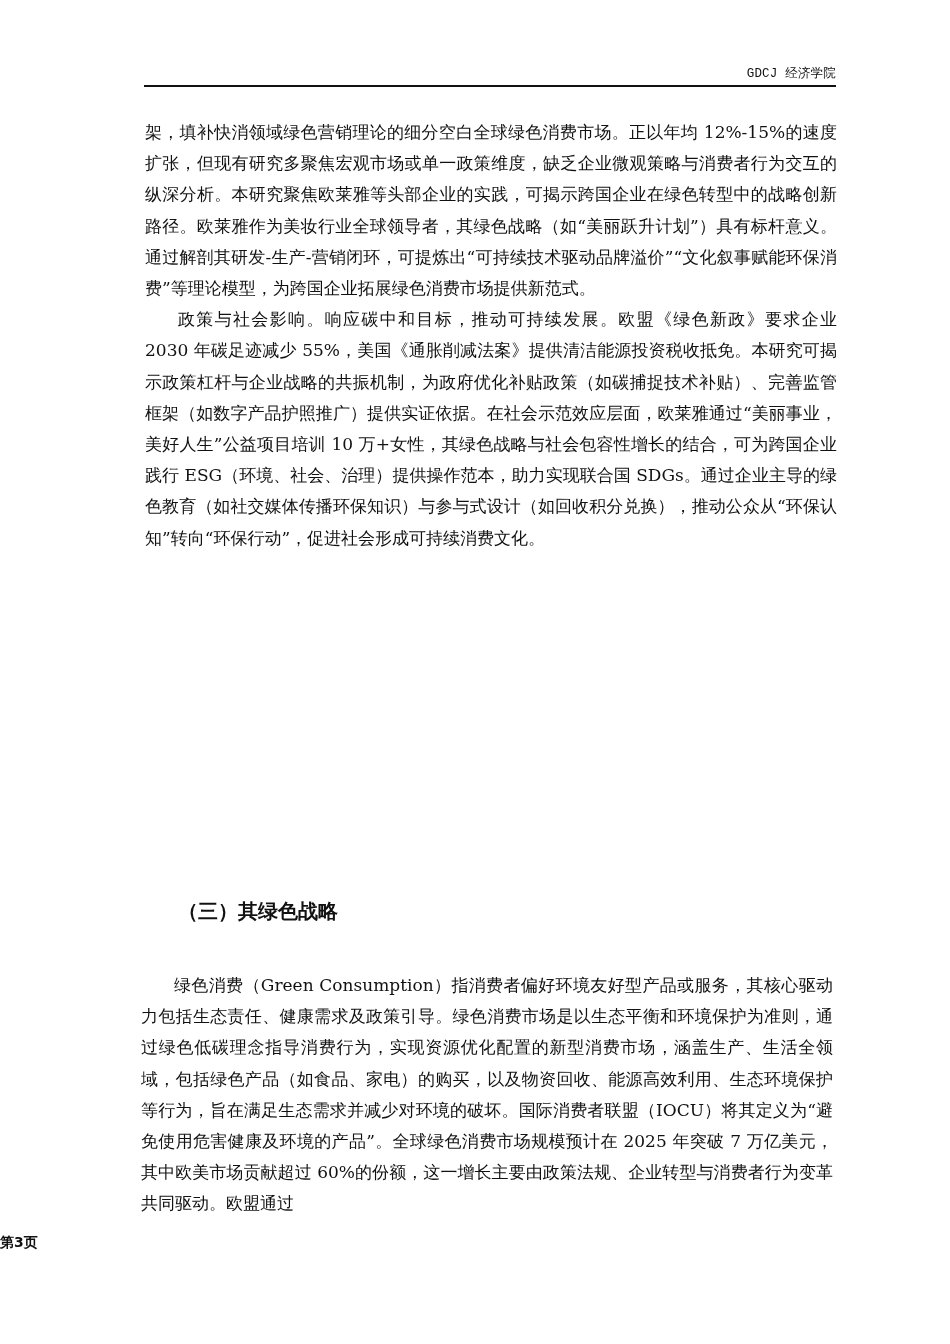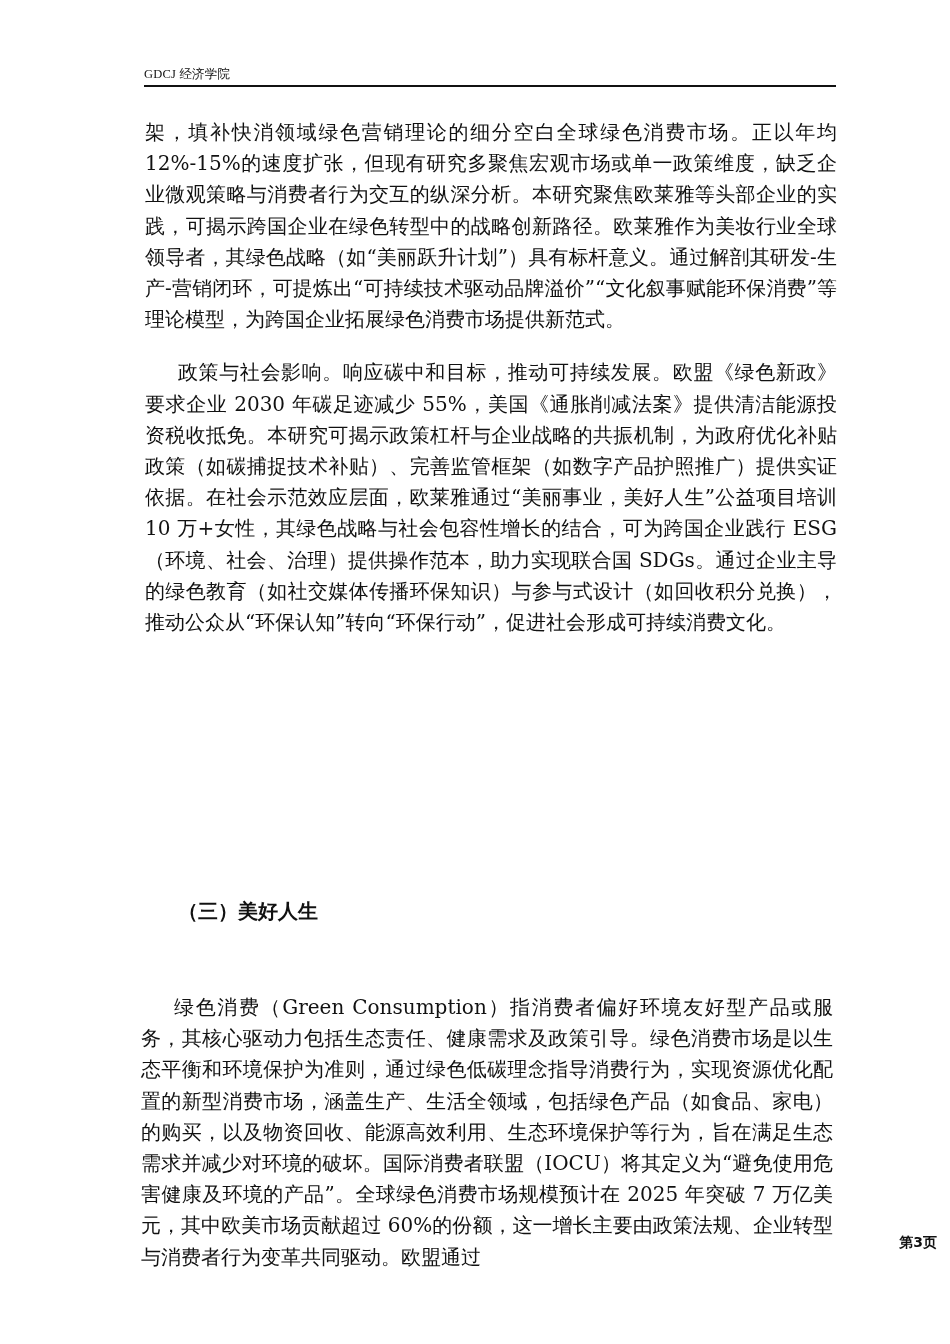--- a/index.html
+++ b/index.html
@@ -1,44 +1,44 @@
 <!DOCTYPE html>
 <html><head>
 <meta charset="utf-8">
 <style>
   html, body { margin:0; padding:0; background:#ffffff; }
   body { width:950px; height:1344px; position:relative; overflow:hidden;
          font-family: "DejaVu Serif", "Liberation Serif", serif; color:#111; }
   .header { position:absolute; left:144px; top:66px; width:692px; }
-  .header-title { font-family:Liberation Serif, serif; font-size:12.5px; line-height:16px; color:#111; letter-spacing:0.2px; }
+  .header-title { font-family:Liberation Mono, monospace; font-size:12.5px; line-height:16px; color:#111; letter-spacing:0.2px;text-align:right; }
   .header-rule { position:absolute; left:0; top:19px; width:692px; height:0; border-top:2px solid #111; }
   .content { position:absolute; left:145px; top:117px; width:692px; }
-  .para { margin:0; font-size:20px; line-height:31.2px; text-align:justify; text-justify:inter-character; }
-  .para.indent { text-indent:33px;margin-top:22px; }
+  .para { margin:0; font-size:17px; line-height:31.2px; text-align:justify; text-justify:inter-character; }
+  .para.indent { text-indent:33px; }
   .section-heading { font-family:"DejaVu Sans","Liberation Sans",sans-serif; font-size:20px; line-height:28px; margin:0; padding-left:33px; }
   .heading-wrap { position:absolute; left:145px; top:897px; }
   .content2 { position:absolute; left:141px; top:970px; width:692px; }
-  .footer { position:absolute; left:0; width:937px; top:1232px; text-align:right; }
+  .footer { position:absolute; left:0; width:937px; top:1232px; text-align:left; }
   .page-num { font-family:"DejaVu Sans","Liberation Sans",sans-serif; font-weight:bold; font-size:14px; color:#111; }
 </style>
 </head>
 <body>
 
 <div class="header">
   <div class="header-title">GDCJ 经济学院</div>
   <div class="header-rule"></div>
 </div>
 
 <div class="content">
   <p class="para">架，填补快消领域绿色营销理论的细分空白全球绿色消费市场。正以年均 12%-15%的速度扩张，但现有研究多聚焦宏观市场或单一政策维度，缺乏企业微观策略与消费者行为交互的纵深分析。本研究聚焦欧莱雅等头部企业的实践，可揭示跨国企业在绿色转型中的战略创新路径。欧莱雅作为美妆行业全球领导者，其绿色战略（如“美丽跃升计划”）具有标杆意义。通过解剖其研发-生产-营销闭环，可提炼出“可持续技术驱动品牌溢价”“文化叙事赋能环保消费”等理论模型，为跨国企业拓展绿色消费市场提供新范式。</p>
   <p class="para indent">政策与社会影响。响应碳中和目标，推动可持续发展。欧盟《绿色新政》要求企业 2030 年碳足迹减少 55%，美国《通胀削减法案》提供清洁能源投资税收抵免。本研究可揭示政策杠杆与企业战略的共振机制，为政府优化补贴政策（如碳捕捉技术补贴）、完善监管框架（如数字产品护照推广）提供实证依据。在社会示范效应层面，欧莱雅通过“美丽事业，美好人生”公益项目培训 10 万+女性，其绿色战略与社会包容性增长的结合，可为跨国企业践行 ESG（环境、社会、治理）提供操作范本，助力实现联合国 SDGs。通过企业主导的绿色教育（如社交媒体传播环保知识）与参与式设计（如回收积分兑换），推动公众从“环保认知”转向“环保行动”，促进社会形成可持续消费文化。</p>
 </div>
 
 <div class="heading-wrap">
-  <h2 class="section-heading">（三）美好人生</h2>
+  <h2 class="section-heading">（三）其绿色战略</h2>
 </div>
 
 <div class="content2">
   <p class="para indent">绿色消费（Green Consumption）指消费者偏好环境友好型产品或服务，其核心驱动力包括生态责任、健康需求及政策引导。绿色消费市场是以生态平衡和环境保护为准则，通过绿色低碳理念指导消费行为，实现资源优化配置的新型消费市场，涵盖生产、生活全领域，包括绿色产品（如食品、家电）的购买，以及物资回收、能源高效利用、生态环境保护等行为，旨在满足生态需求并减少对环境的破坏。国际消费者联盟（IOCU）将其定义为“避免使用危害健康及环境的产品”。全球绿色消费市场规模预计在 2025 年突破 7 万亿美元，其中欧美市场贡献超过 60%的份额，这一增长主要由政策法规、企业转型与消费者行为变革共同驱动。欧盟通过</p>
 </div>
 
 <div class="footer">
   <span class="page-num">第3页</span>
 </div>
 

